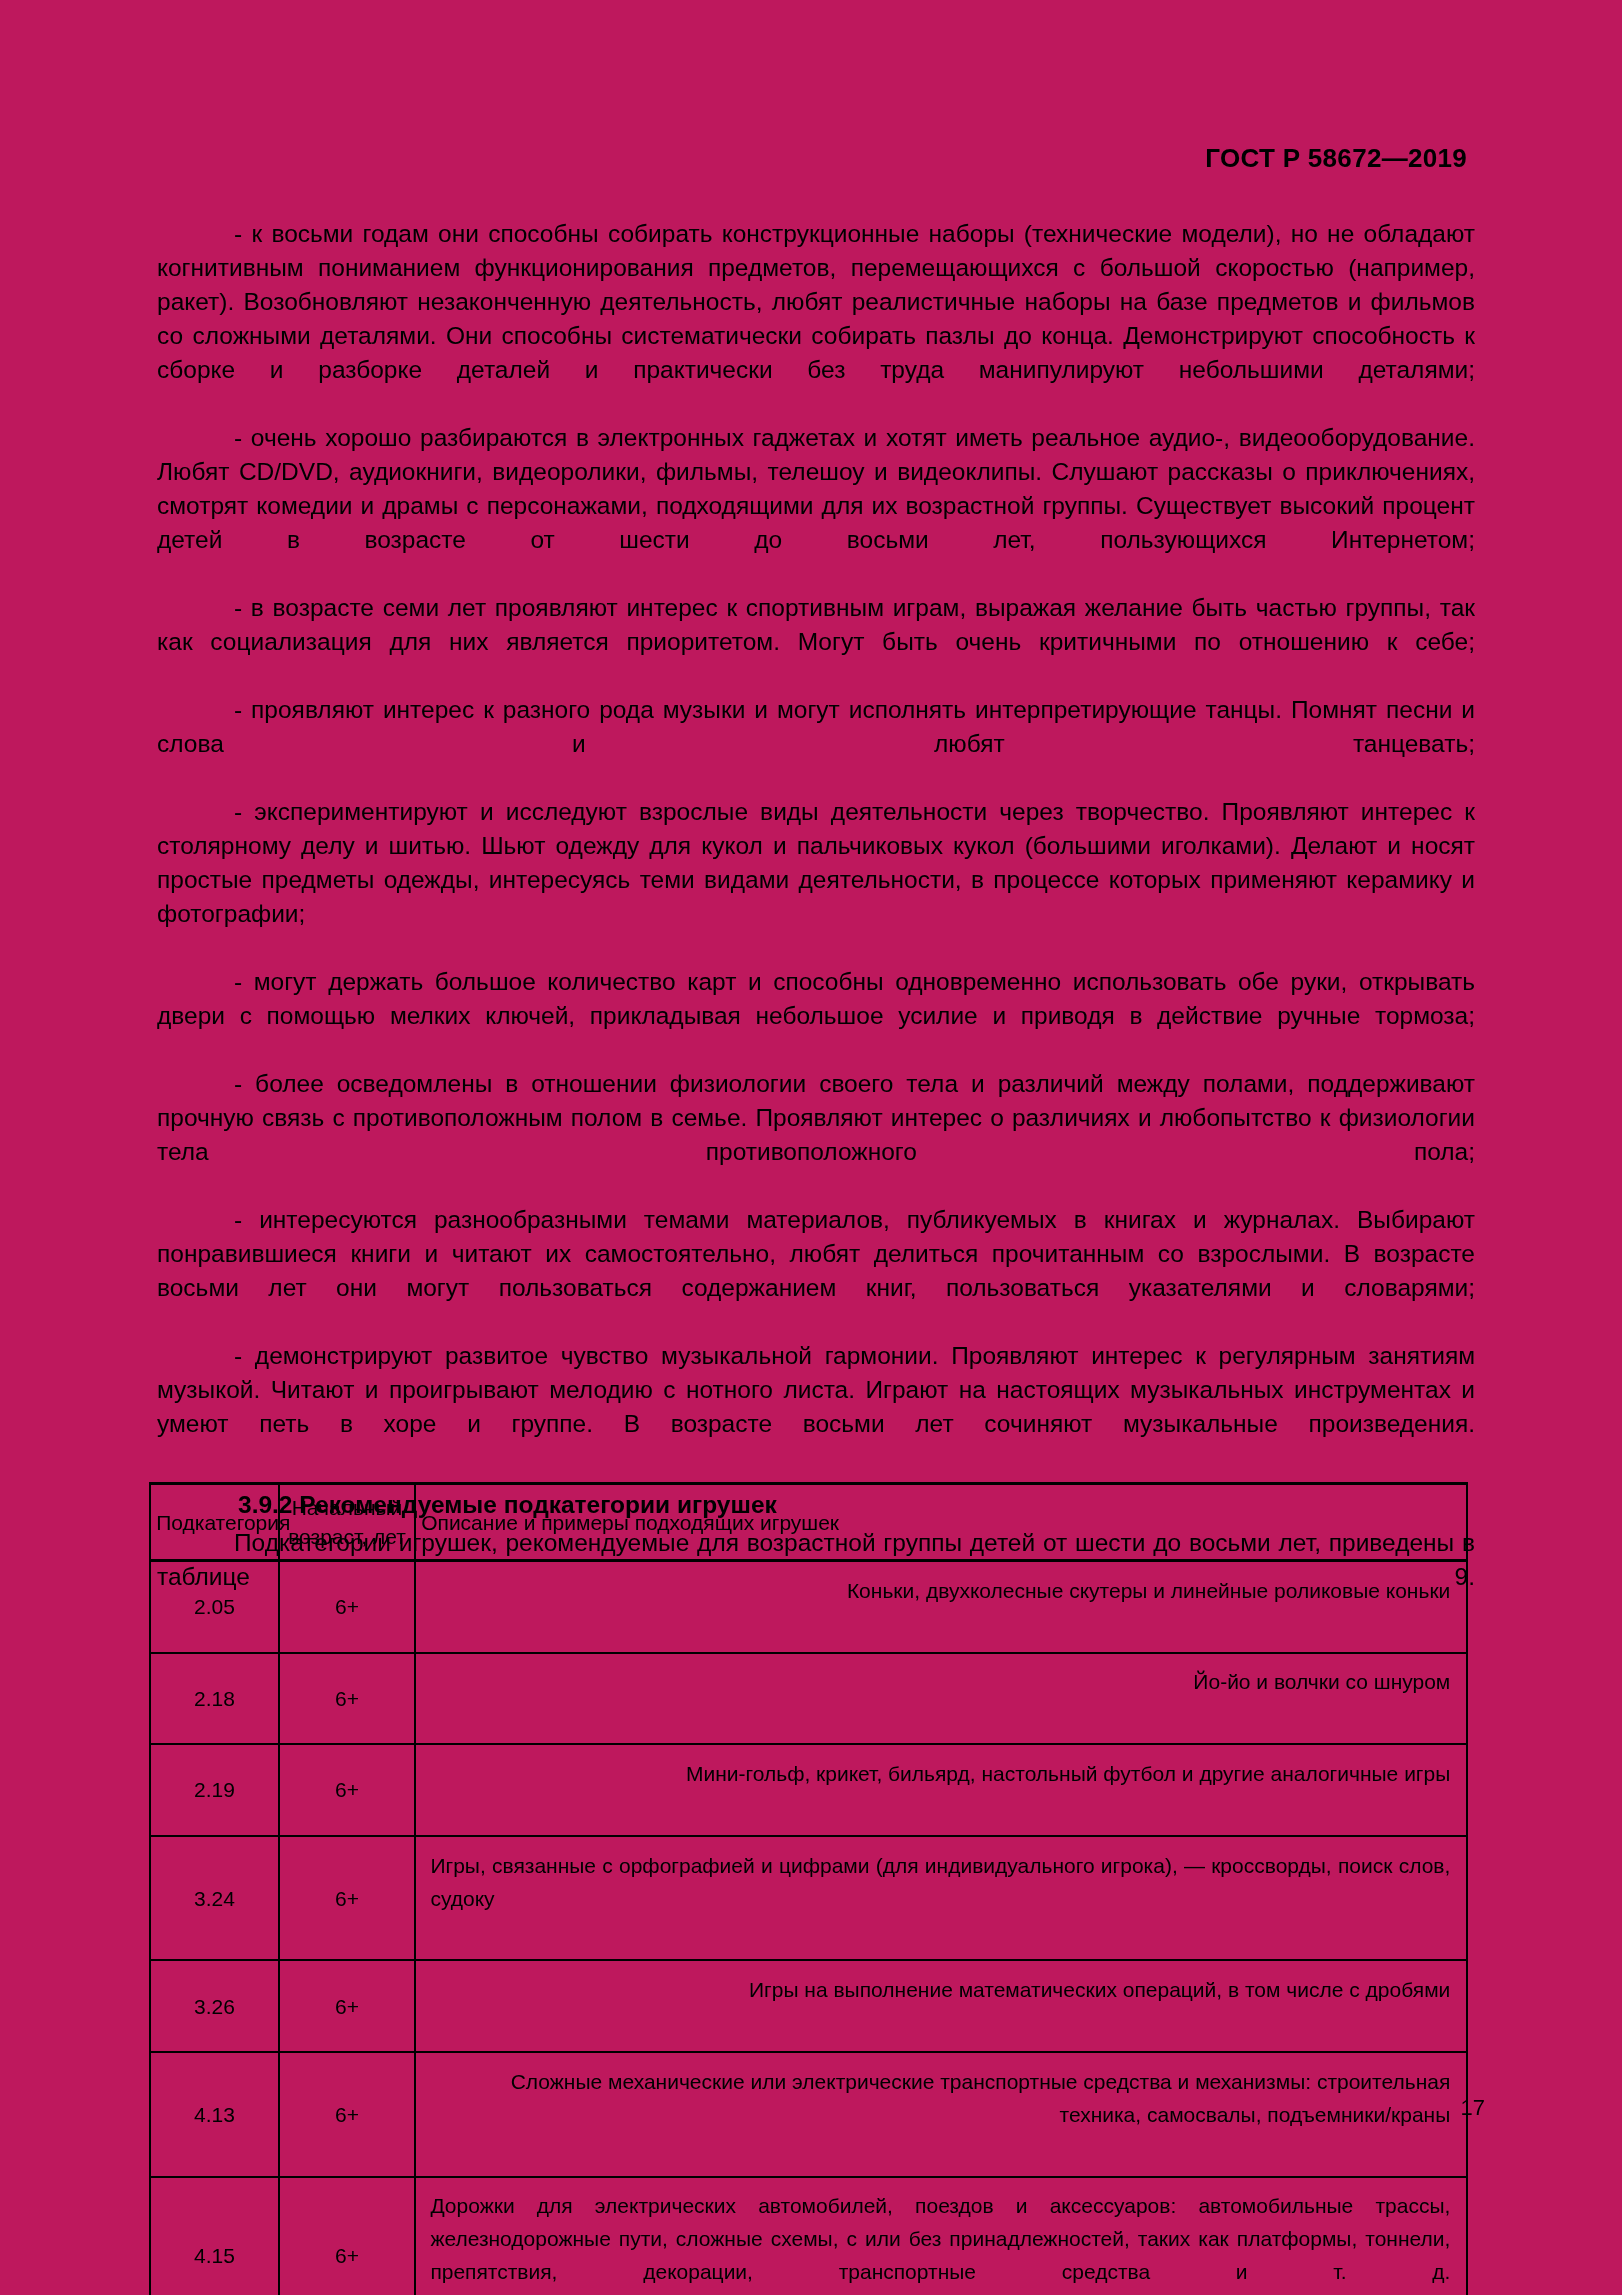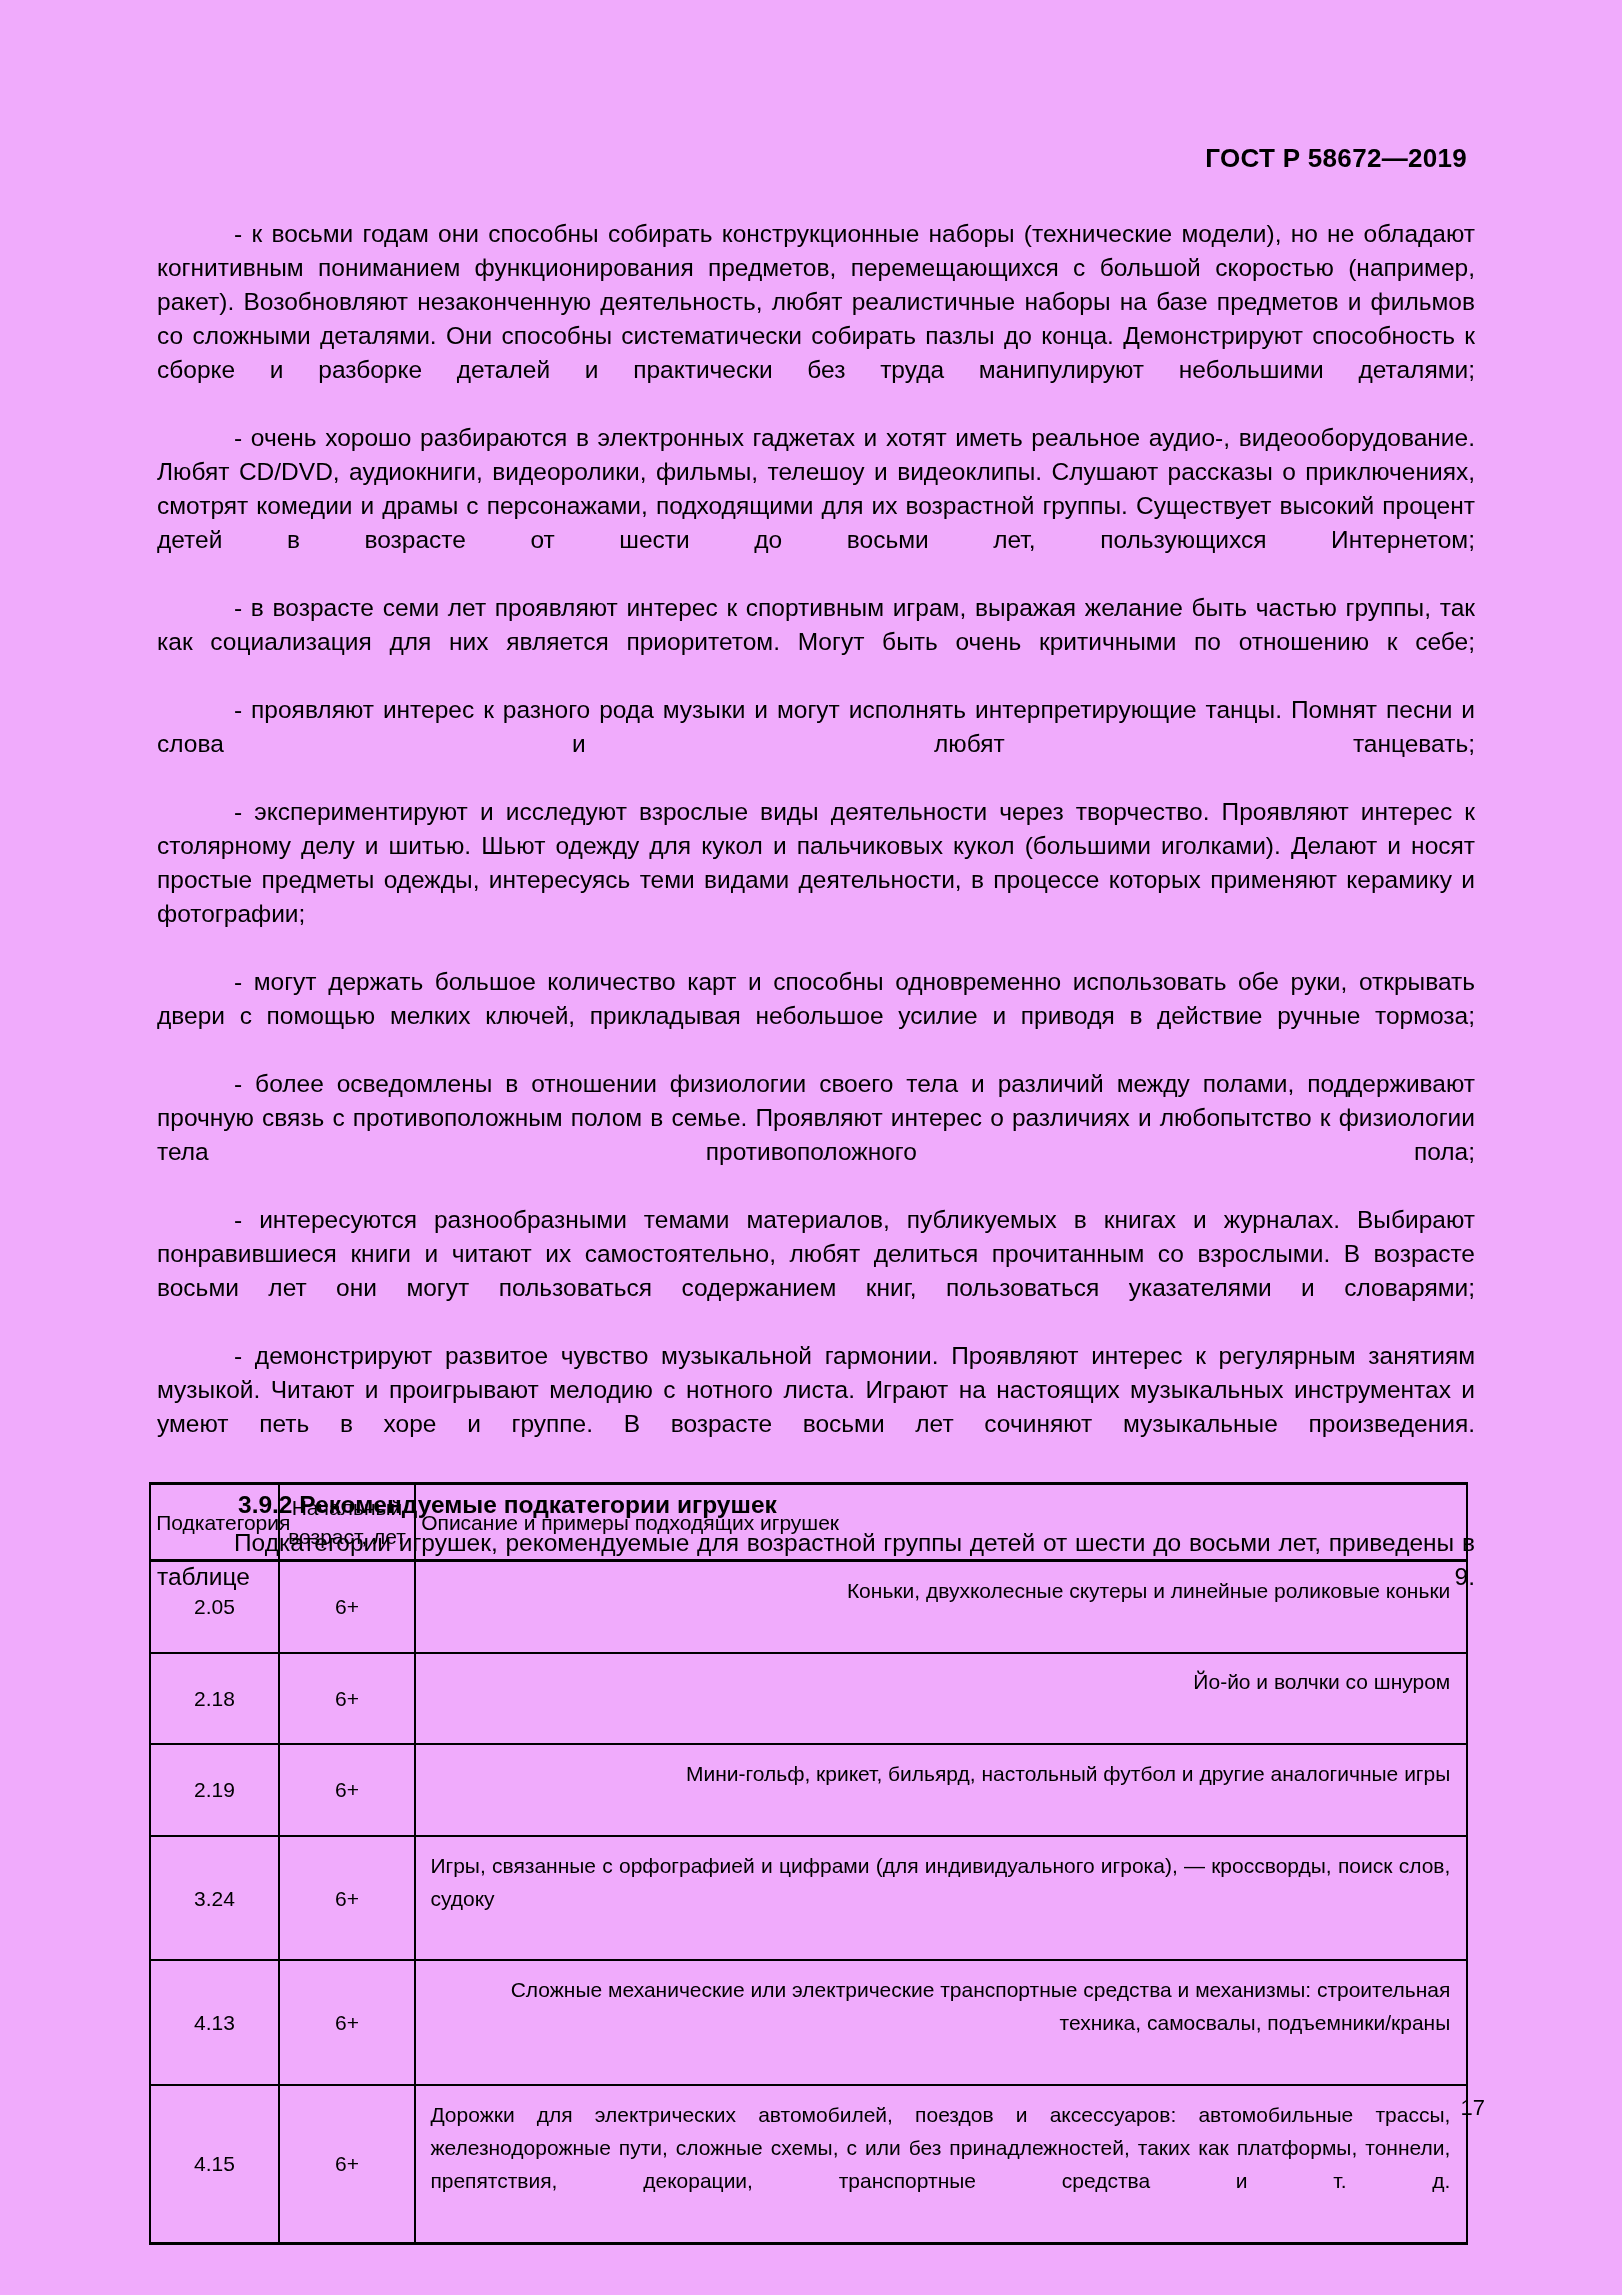--- a/index.html
+++ b/index.html
@@ -5,21 +5,21 @@
 <style>
   html, body {
     margin: 0;
     padding: 0;
     background: #ffffff;
   }
   .page {
     position: relative;
     width: 1623px;
     height: 2295px;
-    background: #f0abfc;
+    background: #be185d;
     font-family: "Liberation Sans", sans-serif;
     color: #000000;
     overflow: hidden;
     box-sizing: border-box;
   }
 
   
   .doc-header {
     position: absolute;
     top: 145px;
@@ -209,20 +209,25 @@
         <td class="sub">2.19</td>
         <td class="age">6+</td>
         <td class="desc nojust">Мини-гольф, крикет, бильярд, настольный футбол и другие аналогичные игры</td>
       </tr>
       <tr>
         <td class="sub">3.24</td>
         <td class="age">6+</td>
         <td class="desc">Игры, связанные с орфографией и цифрами (для индивидуального игрока), — кроссворды, поиск слов, судоку</td>
       </tr>
       <tr>
+        <td class="sub">3.26</td>
+        <td class="age">6+</td>
+        <td class="desc nojust">Игры на выполнение математических операций, в том числе с дробями</td>
+      </tr>
+      <tr>
         <td class="sub">4.13</td>
         <td class="age">6+</td>
         <td class="desc nojust">Сложные механические или электрические транспортные средства и механизмы: строительная техника, самосвалы, подъемники/краны</td>
       </tr>
       <tr>
         <td class="sub">4.15</td>
         <td class="age">6+</td>
         <td class="desc">Дорожки для электрических автомобилей, поездов и аксессуаров: автомобильные трассы, железнодорожные пути, сложные схемы, с или без принадлежностей, таких как платформы, тоннели, препятствия, декорации, транспортные средства и т. д.</td>
       </tr>
     </tbody>

